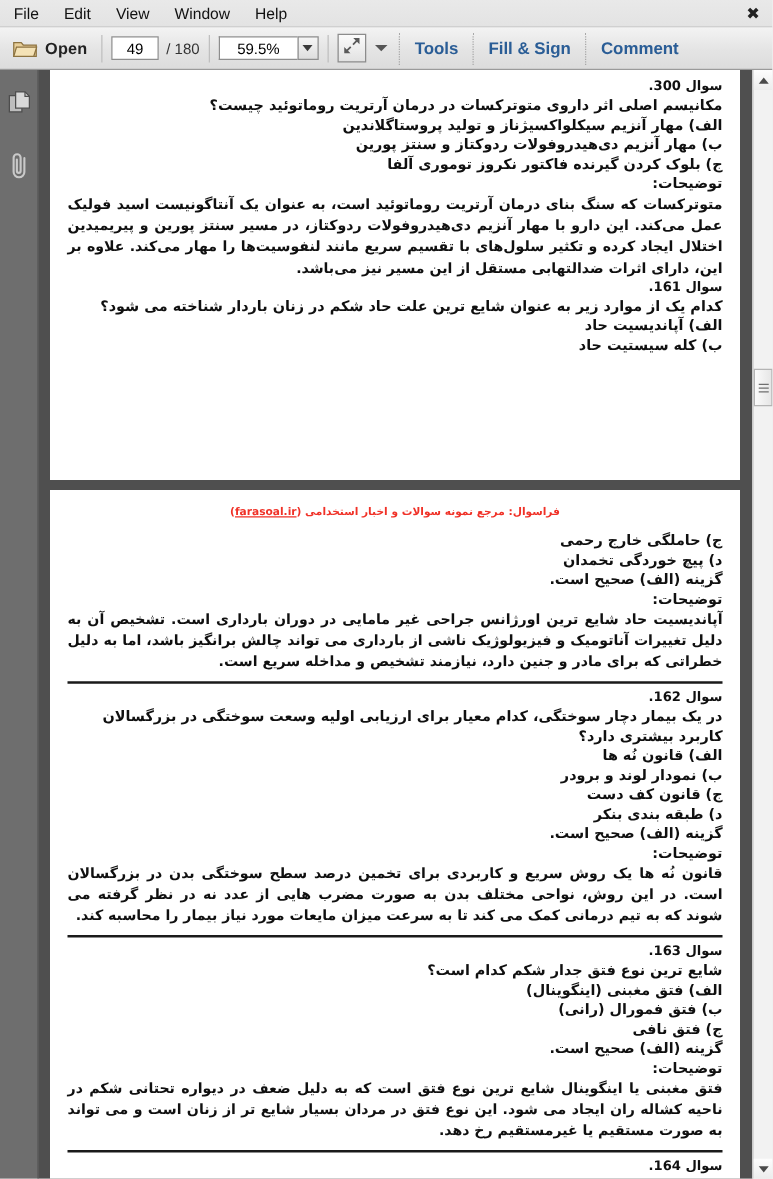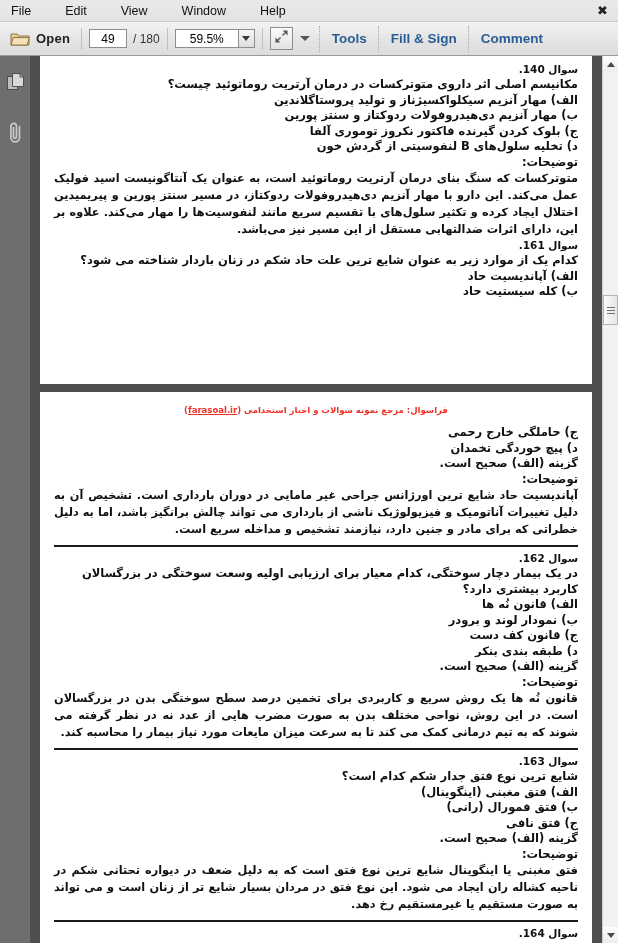--- a/index.html
+++ b/index.html
@@ -10,21 +10,21 @@
     font-family:"Liberation Sans","DejaVu Sans",sans-serif;
     -webkit-font-smoothing:antialiased;
   }
   .app{position:relative;width:618px;height:943px;overflow:hidden;background:#e8e8e8;}
 
   
   .menubar{
     position:absolute;left:0;top:0;width:618px;height:22px;
     background:linear-gradient(to bottom,#e9e9e9 0%,#e3e3e3 100%);
     border-bottom:1px solid #c9c9c9;
-    display:flex;align-items:center;box-sizing:border-box;gap:14px;
+    display:flex;align-items:center;box-sizing:border-box;
   }
   .menu-item{
     font-size:12.5px;color:#111;padding:2px 9px;margin-left:2px;
     cursor:default;line-height:16px;white-space:nowrap;
   }
   .menubar .spacer{flex:1;}
   .close-x{
     font-size:13px;font-weight:bold;color:#222;padding:0 10px 0 6px;cursor:pointer;
     line-height:16px;
   }
@@ -239,26 +239,25 @@
       <svg width="19" height="24" viewBox="0 0 19 24">
         <path d="M13.5 5.5 V16.5 a4.3 4.3 0 0 1 -8.6 0 V5.2 a2.8 2.8 0 0 1 5.6 0 V15.8 a1.5 1.5 0 0 1 -3 0 V6.6" fill="none" stroke="#c9c9c9" stroke-width="1.7" stroke-linecap="round"></path>
       </svg>
     </div>
   </div>
 
   <div class="viewport">
 
     <div class="page" style="top:-2px;height:330px;">
       <div class="inner" style="padding-top:8px;">
-        <div class="rtl q-label">سوال 140.</div>
+        <div class="rtl q-label">سوال 300.</div>
         <div class="rtl q-stem">مکانیسم اصلی اثر داروی متوترکسات در درمان آرتریت روماتوئید چیست؟</div>
         <div class="rtl q-opt">الف) مهار آنزیم سیکلواکسیژناز و تولید پروستاگلاندین</div>
         <div class="rtl q-opt">ب) مهار آنزیم دی‌هیدروفولات ردوکتاز و سنتز پورین</div>
         <div class="rtl q-opt">ج) بلوک کردن گیرنده فاکتور نکروز توموری آلفا</div>
-        <div class="rtl q-opt">د) تخلیه سلول‌های B لنفوسیتی از گردش خون</div>
         <div class="rtl q-exp-label">توضیحات:</div>
         <div class="rtl q-exp">متوترکسات که سنگ بنای درمان آرتریت روماتوئید است، به عنوان یک آنتاگونیست اسید فولیک عمل می‌کند. این دارو با مهار آنزیم دی‌هیدروفولات ردوکتاز، در مسیر سنتز پورین و پیریمیدین اختلال ایجاد کرده و تکثیر سلول‌های با تقسیم سریع مانند لنفوسیت‌ها را مهار می‌کند. علاوه بر این، دارای اثرات ضدالتهابی مستقل از این مسیر نیز می‌باشد.</div>
 
 
         <div class="rtl q-label">سوال 161.</div>
         <div class="rtl q-stem">کدام یک از موارد زیر به عنوان شایع ترین علت حاد شکم در زنان باردار شناخته می شود؟</div>
         <div class="rtl q-opt">الف) آپاندیسیت حاد</div>
         <div class="rtl q-opt">ب) کله سیستیت حاد</div>
       </div>
     </div>

